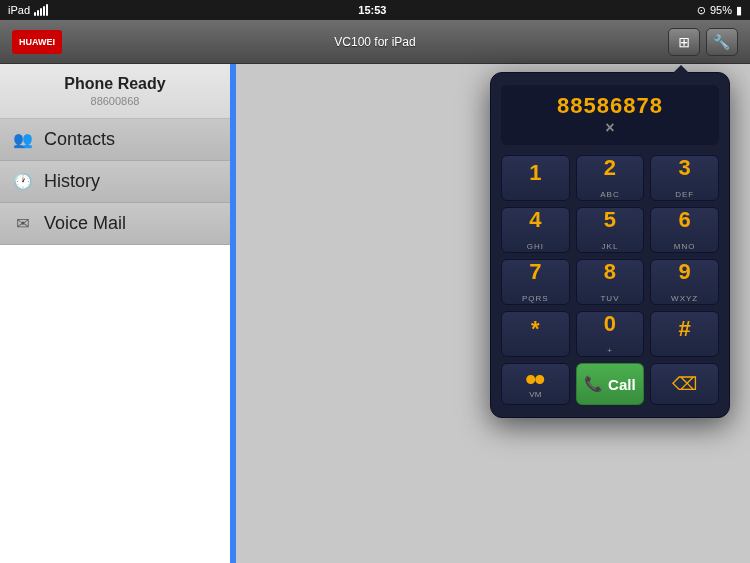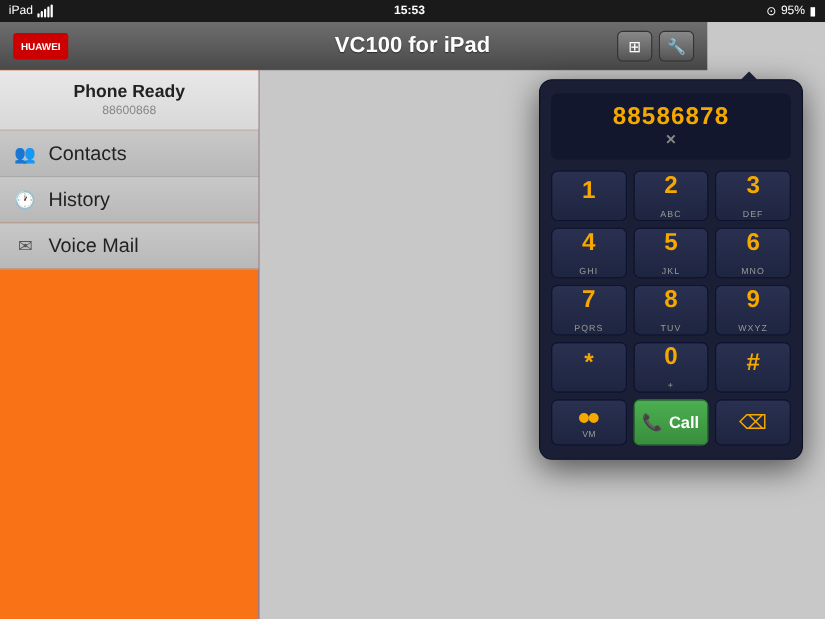--- a/index.html
+++ b/index.html
@@ -22,33 +22,33 @@
       padding: 0 8px;
       color: white;
       font-size: 11px;
     }
     .status-left { display: flex; align-items: center; gap: 4px; }
     .status-center { font-weight: 600; }
     .status-right { display: flex; align-items: center; gap: 4px; }
 
     
     #title-bar {
-      width: 643px;
+      width: 750px;
       height: 44px;
       background: linear-gradient(180deg, #6e6e6e 0%, #4a4a4a 100%);
       display: flex;
       align-items: center;
       justify-content: space-between;
       padding: 0 12px;
       border-bottom: 1px solid #333;
     }
     #title-bar .app-title {
       color: white;
-      font-size: 20px;
-      font-weight: 700;
+      font-size: 12px;
+      font-weight: 400;
       text-shadow: 0 1px 1px rgba(0,0,0,0.5);
       position: absolute;
       left: 50%;
       transform: translateX(-50%);
     }
     .title-bar-logo {
       width: 50px;
       height: 24px;
       background: #cc0000;
       border-radius: 3px;
@@ -82,22 +82,22 @@
     #main {
       display: flex;
       width: 750px;
       height: 499px;
     }
 
     
     #sidebar {
       width: 236px;
       height: 499px;
-      background: #f97316;
-      border-right: 1px solid #3b82f6;
+      background: #ffffff;
+      border-right: 6px solid #3b82f6;
       flex-shrink: 0;
     }
 
     
     #phone-ready {
       height: 55px;
       background: linear-gradient(180deg, #e8e8e8 0%, #d8d8d8 100%);
       border-bottom: 1px solid #bbb;
       display: flex;
       flex-direction: column;

